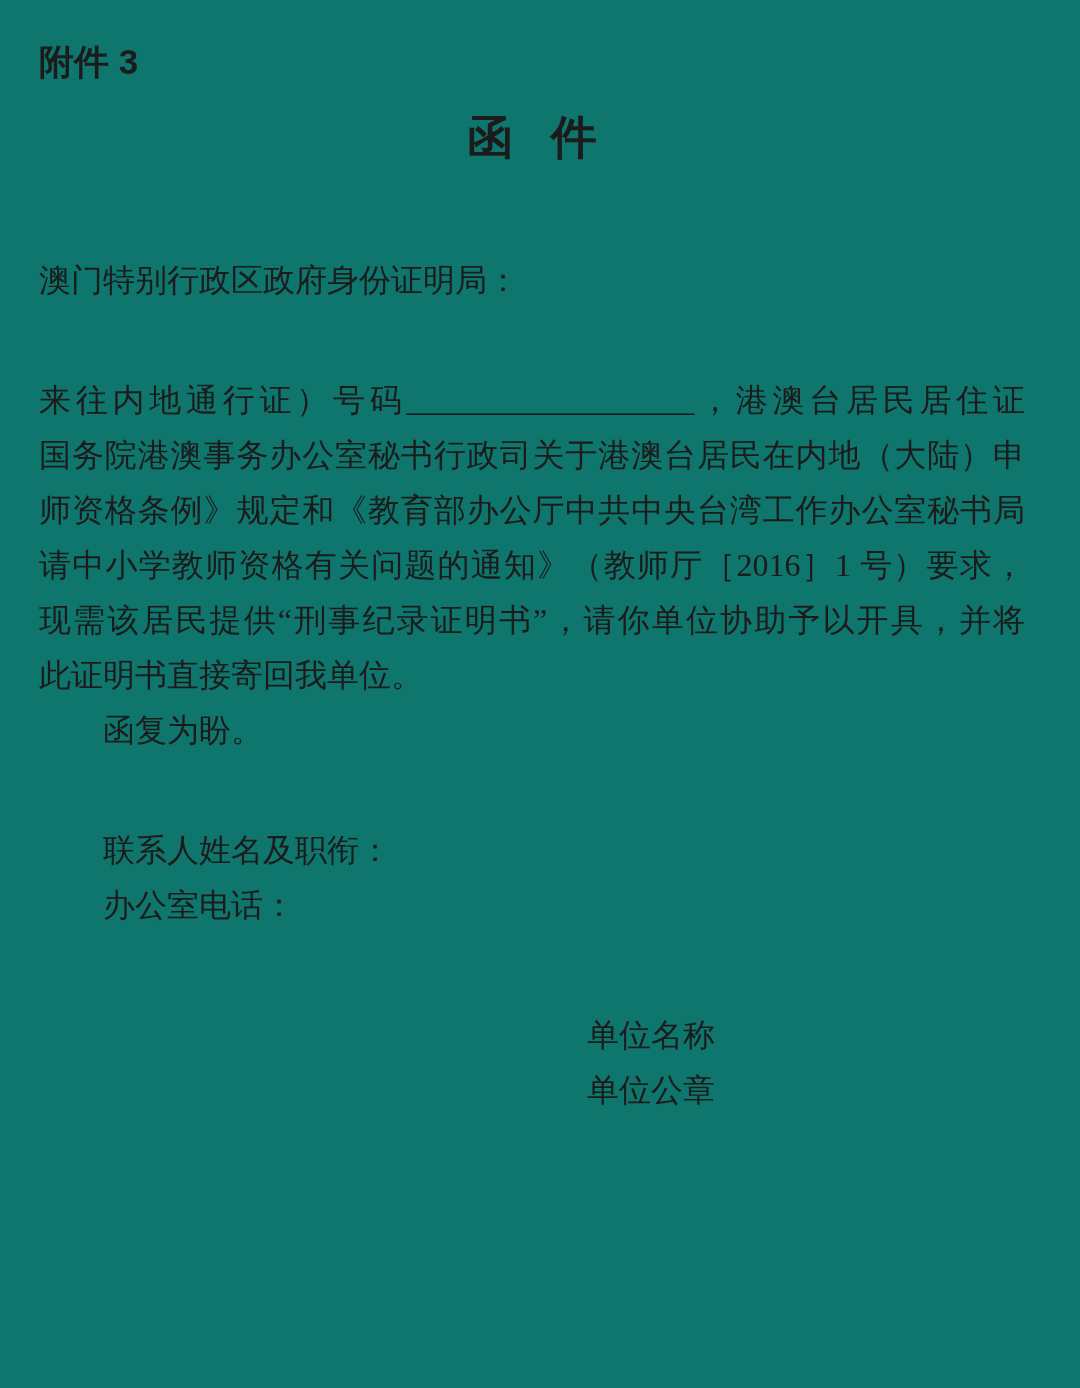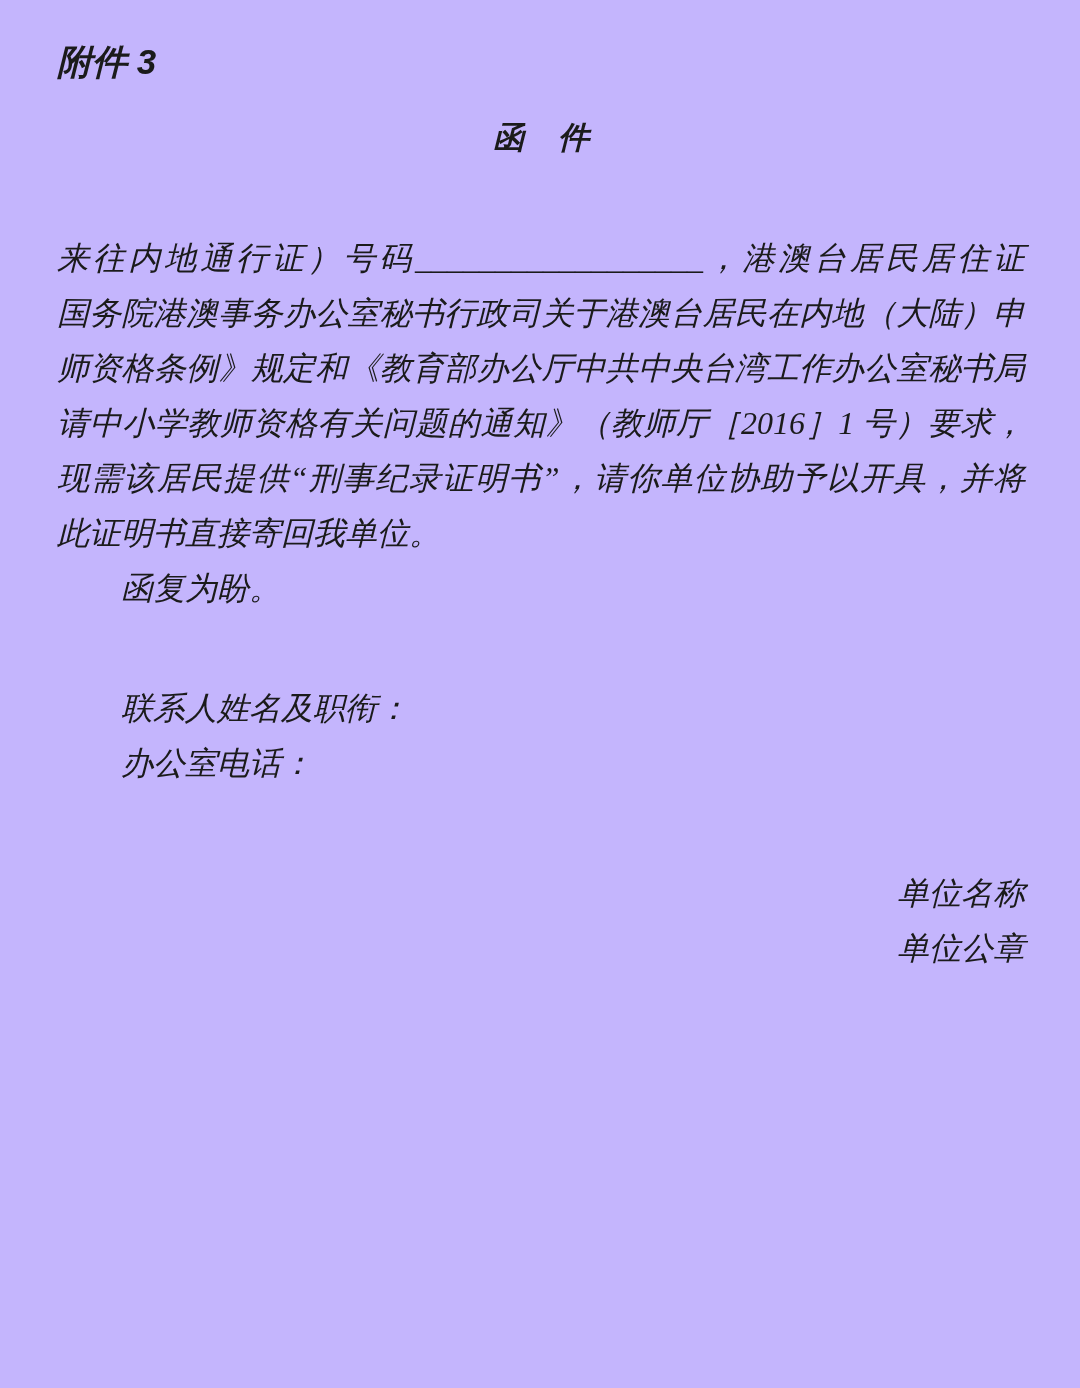--- a/index.html
+++ b/index.html
@@ -1,66 +1,66 @@
 <!DOCTYPE html>
 <html><head>
 <meta charset="utf-8">
 <style>
   html,body { margin:0; padding:0; background:#e8e8e8; }
   .page {
     position:relative;
     width:1080px; height:1388px;
     margin:0 auto;
-    background:#c4b5fd;
+    background:#0f766e;
     box-sizing:border-box;
-    padding:40px 55px 0 57px;
+    padding:40px 55px 0 39px;
     font-family:"Liberation Serif","DejaVu Serif",serif;
     color:#1b1b1b;
     font-size:32px;
     line-height:55px;
     overflow:hidden;
-    font-style:italic;
   }
   .attachment {
     font-family:"Liberation Sans","DejaVu Sans",sans-serif;
     font-weight:700;
     font-size:35px;
     line-height:44px;
   }
   .title {
     margin-top:26px;
     text-align:center;
     font-weight:700;
-    font-size:31px;
+    font-size:46px;
     line-height:56px;
     word-spacing:26px;
   }
   .salutation { margin-top:87px; }
   .body-para  { margin-top:65px; }
   .line-j {
     text-align:justify;
     text-align-last:justify;
   }
   .indent-2em { text-indent:64px; }
   .contact-block { margin-top:65px; }
   .contact-block .contact-line { text-indent:64px; }
   .signature-block { margin-top:75px; padding-left:478px; }
-  .sig-line { text-indent:70px;text-align:right; }
+  .sig-line { text-indent:70px; }
   .date-line .gap-l { margin-left:64px; }
   .date-line .gap-s { margin-left:48px; }
 </style>
 </head>
 <body>
 
 <div class="page">
 
   <div class="attachment">附件 3</div>
 
   <div class="title">函 件</div>
 
+  <div class="salutation">澳门特别行政区政府身份证明局：</div>
 
   <div class="body-para">
     <div class="line-j">来往内地通行证）号码__________________，港澳台居民居住证</div>
     <div class="line-j">国务院港澳事务办公室秘书行政司关于港澳台居民在内地（大陆）申</div>
     <div class="line-j">师资格条例》规定和《教育部办公厅中共中央台湾工作办公室秘书局</div>
     <div class="line-j">请中小学教师资格有关问题的通知》（教师厅［2016］1 号）要求，</div>
     <div class="line-j">现需该居民提供“刑事纪录证明书”，请你单位协助予以开具，并将</div>
     <div>此证明书直接寄回我单位。</div>
     <div class="indent-2em">函复为盼。</div>
   </div>

